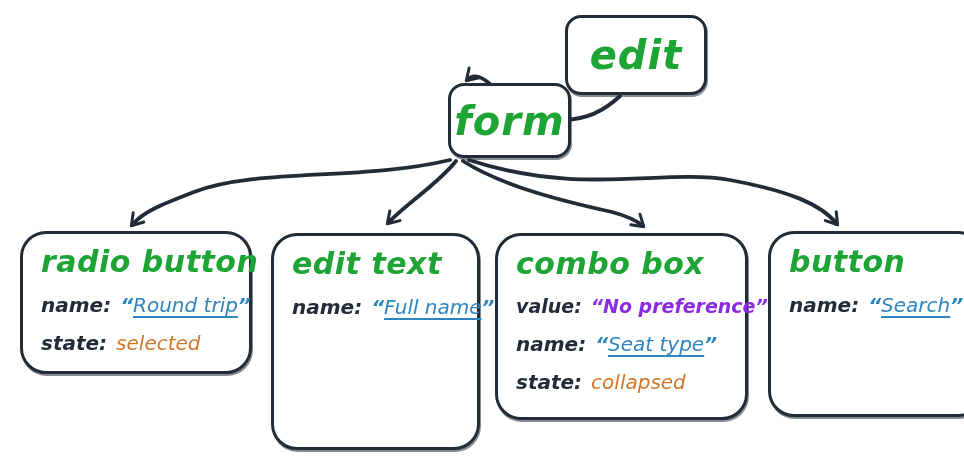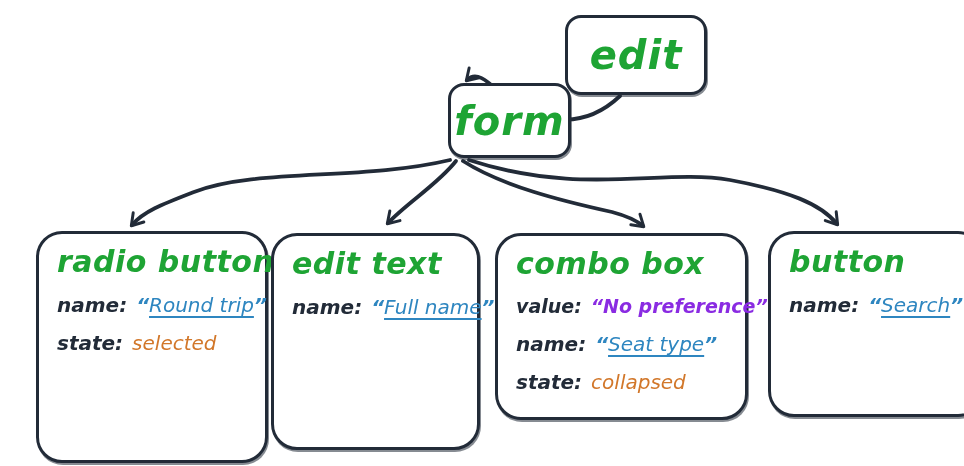--- a/index.html
+++ b/index.html
@@ -55,21 +55,21 @@
   </svg>
 
   <div class="node small" style="left:565px;top:15px;width:142px;height:80px;">
     <span class="root-label">edit</span>
   </div>
 
   <div class="node small" style="left:400px;top:83px;width:123px;height:75px;margin-left:48px;">
     <span class="root-label">form</span>
   </div>
 
-  <div class="node big" style="left:20px;top:231px;width:232px;height:232px;margin-left:16px;">
+  <div class="node big" style="left:20px;top:231px;width:232px;height:143px;">
     <div class="node-title">radio button</div>
     <div class="field">
       <span class="fkey">name:</span>
       <span class="val-name"><span class="q">“</span><span class="uline">Round trip</span><span class="q">”</span></span>
     </div>
     <div class="field">
       <span class="fkey">state:</span>
       <span class="val-state">selected</span>
     </div>
   </div>

